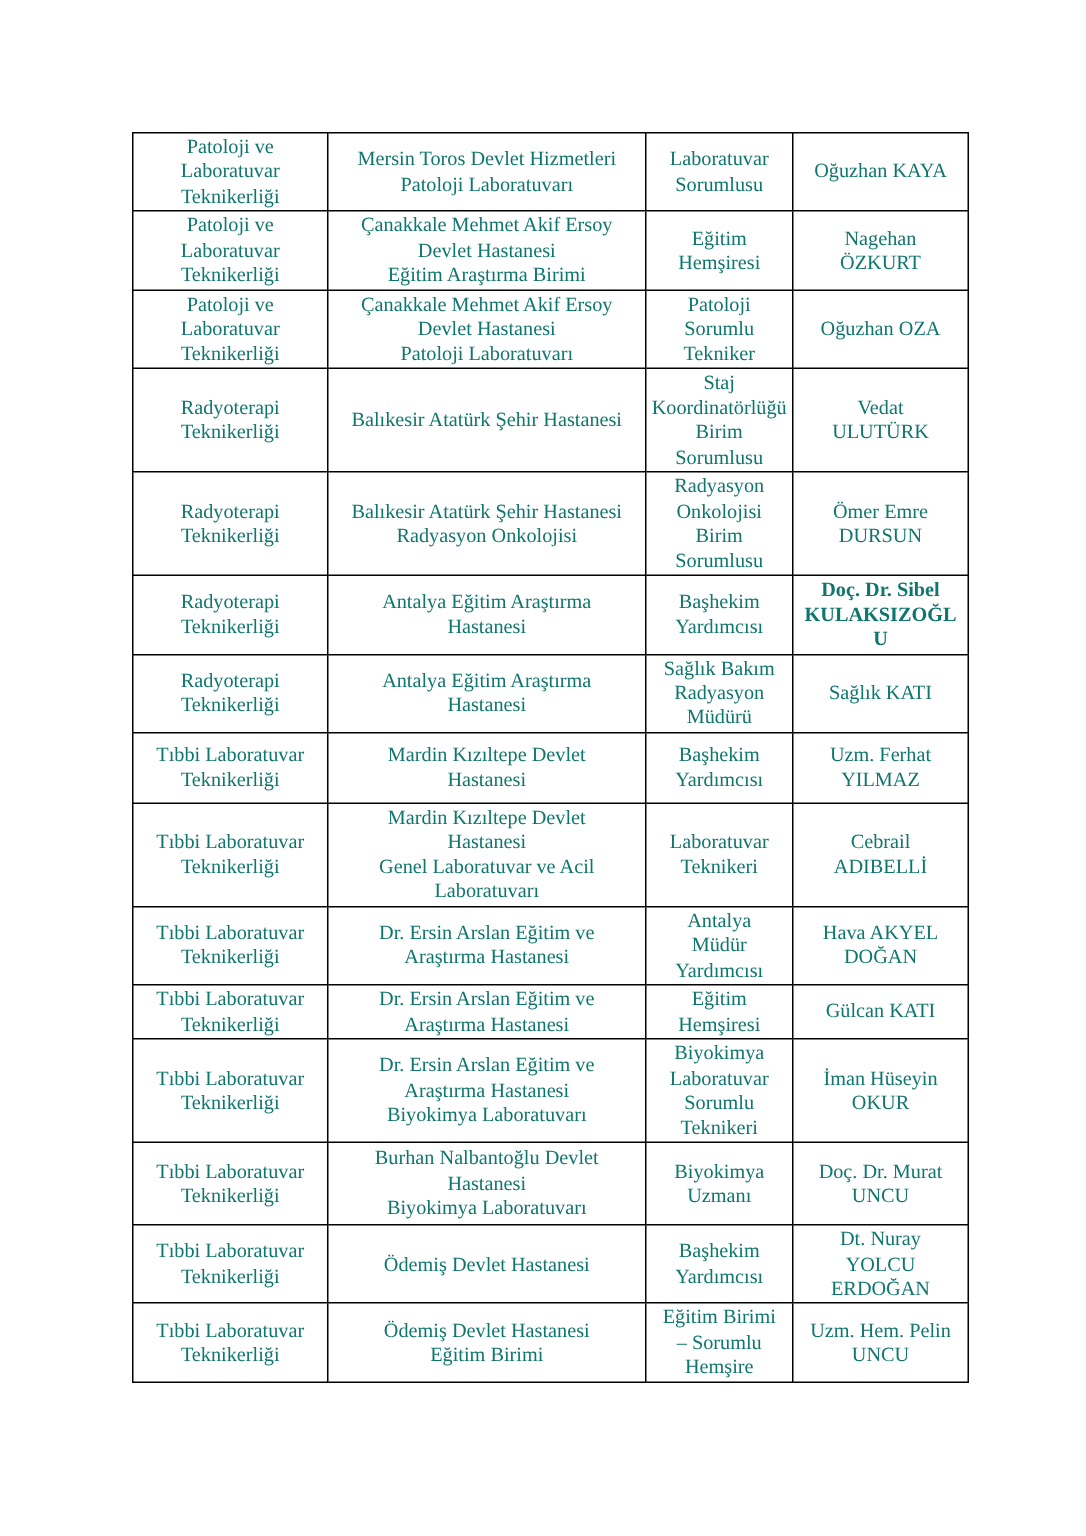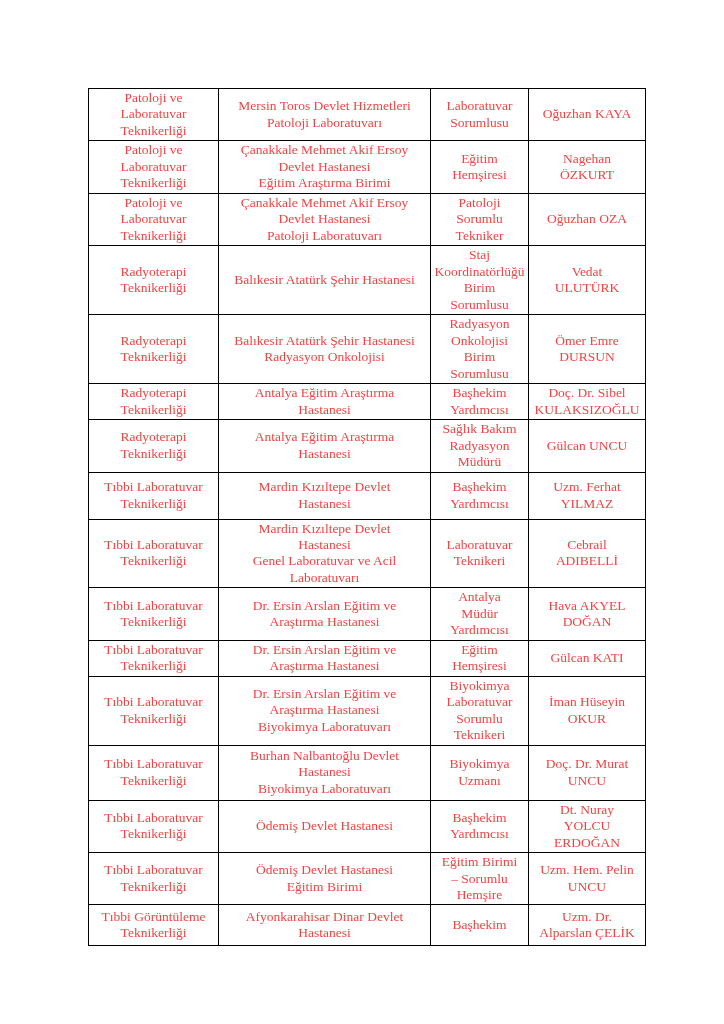--- a/index.html
+++ b/index.html
@@ -6,21 +6,21 @@
     margin: 0;
     padding: 0;
     background: #ffffff;
   }
   .page {
     position: relative;
     width: 724px;
     height: 1024px;
     background: #ffffff;
     font-family: "Liberation Serif", serif;
-    color: #ef4444;
+    color: #0f766e;
   }
   table.personnel {
     position: absolute;
     left: 88px;
     top: 88px;
     width: 557px;
     border-collapse: collapse;
     table-layout: fixed;
   }
   table.personnel td {
@@ -35,20 +35,21 @@
     word-wrap: break-word;
   }
   td.pos-small {
     font-size: 10px;
     line-height: 1.28;
     margin-left: 43px;
   }
   td.name-small {
     font-size: 11px;
     line-height: 1.35;
+    font-weight: bold;
   }
   td.name-left {
     text-align: left;
     padding-left: 7px;
   }
   td.name-top {
     vertical-align: top;
     padding-top: 5px;
   }
 </style>
@@ -132,21 +133,21 @@
 KULAKSIZOĞLU</td>
         </tr>
         <tr style="height: 46px;">
           <td>Radyoterapi
 Teknikerliği</td>
           <td>Antalya Eğitim Araştırma
 Hastanesi</td>
           <td>Sağlık Bakım
 Radyasyon
 Müdürü</td>
-          <td>Gülcan UNCU</td>
+          <td>Sağlık KATI</td>
         </tr>
         <tr style="height: 47px;">
           <td>Tıbbi Laboratuvar
 Teknikerliği</td>
           <td>Mardin Kızıltepe Devlet
 Hastanesi</td>
           <td>Başhekim
 Yardımcısı</td>
           <td>Uzm. Ferhat
 YILMAZ</td>
@@ -221,24 +222,15 @@
           <td>Tıbbi Laboratuvar
 Teknikerliği</td>
           <td>Ödemiş Devlet Hastanesi
 Eğitim Birimi</td>
           <td>Eğitim Birimi
 – Sorumlu
 Hemşire</td>
           <td>Uzm. Hem. Pelin
 UNCU</td>
         </tr>
-        <tr style="height: 41px;">
-          <td>Tıbbi Görüntüleme
-Teknikerliği</td>
-          <td>Afyonkarahisar Dinar Devlet
-Hastanesi</td>
-          <td>Başhekim</td>
-          <td>Uzm. Dr.
-Alparslan ÇELİK</td>
-        </tr>
       </tbody>
   </table>
 </div>
 
 </body></html>

